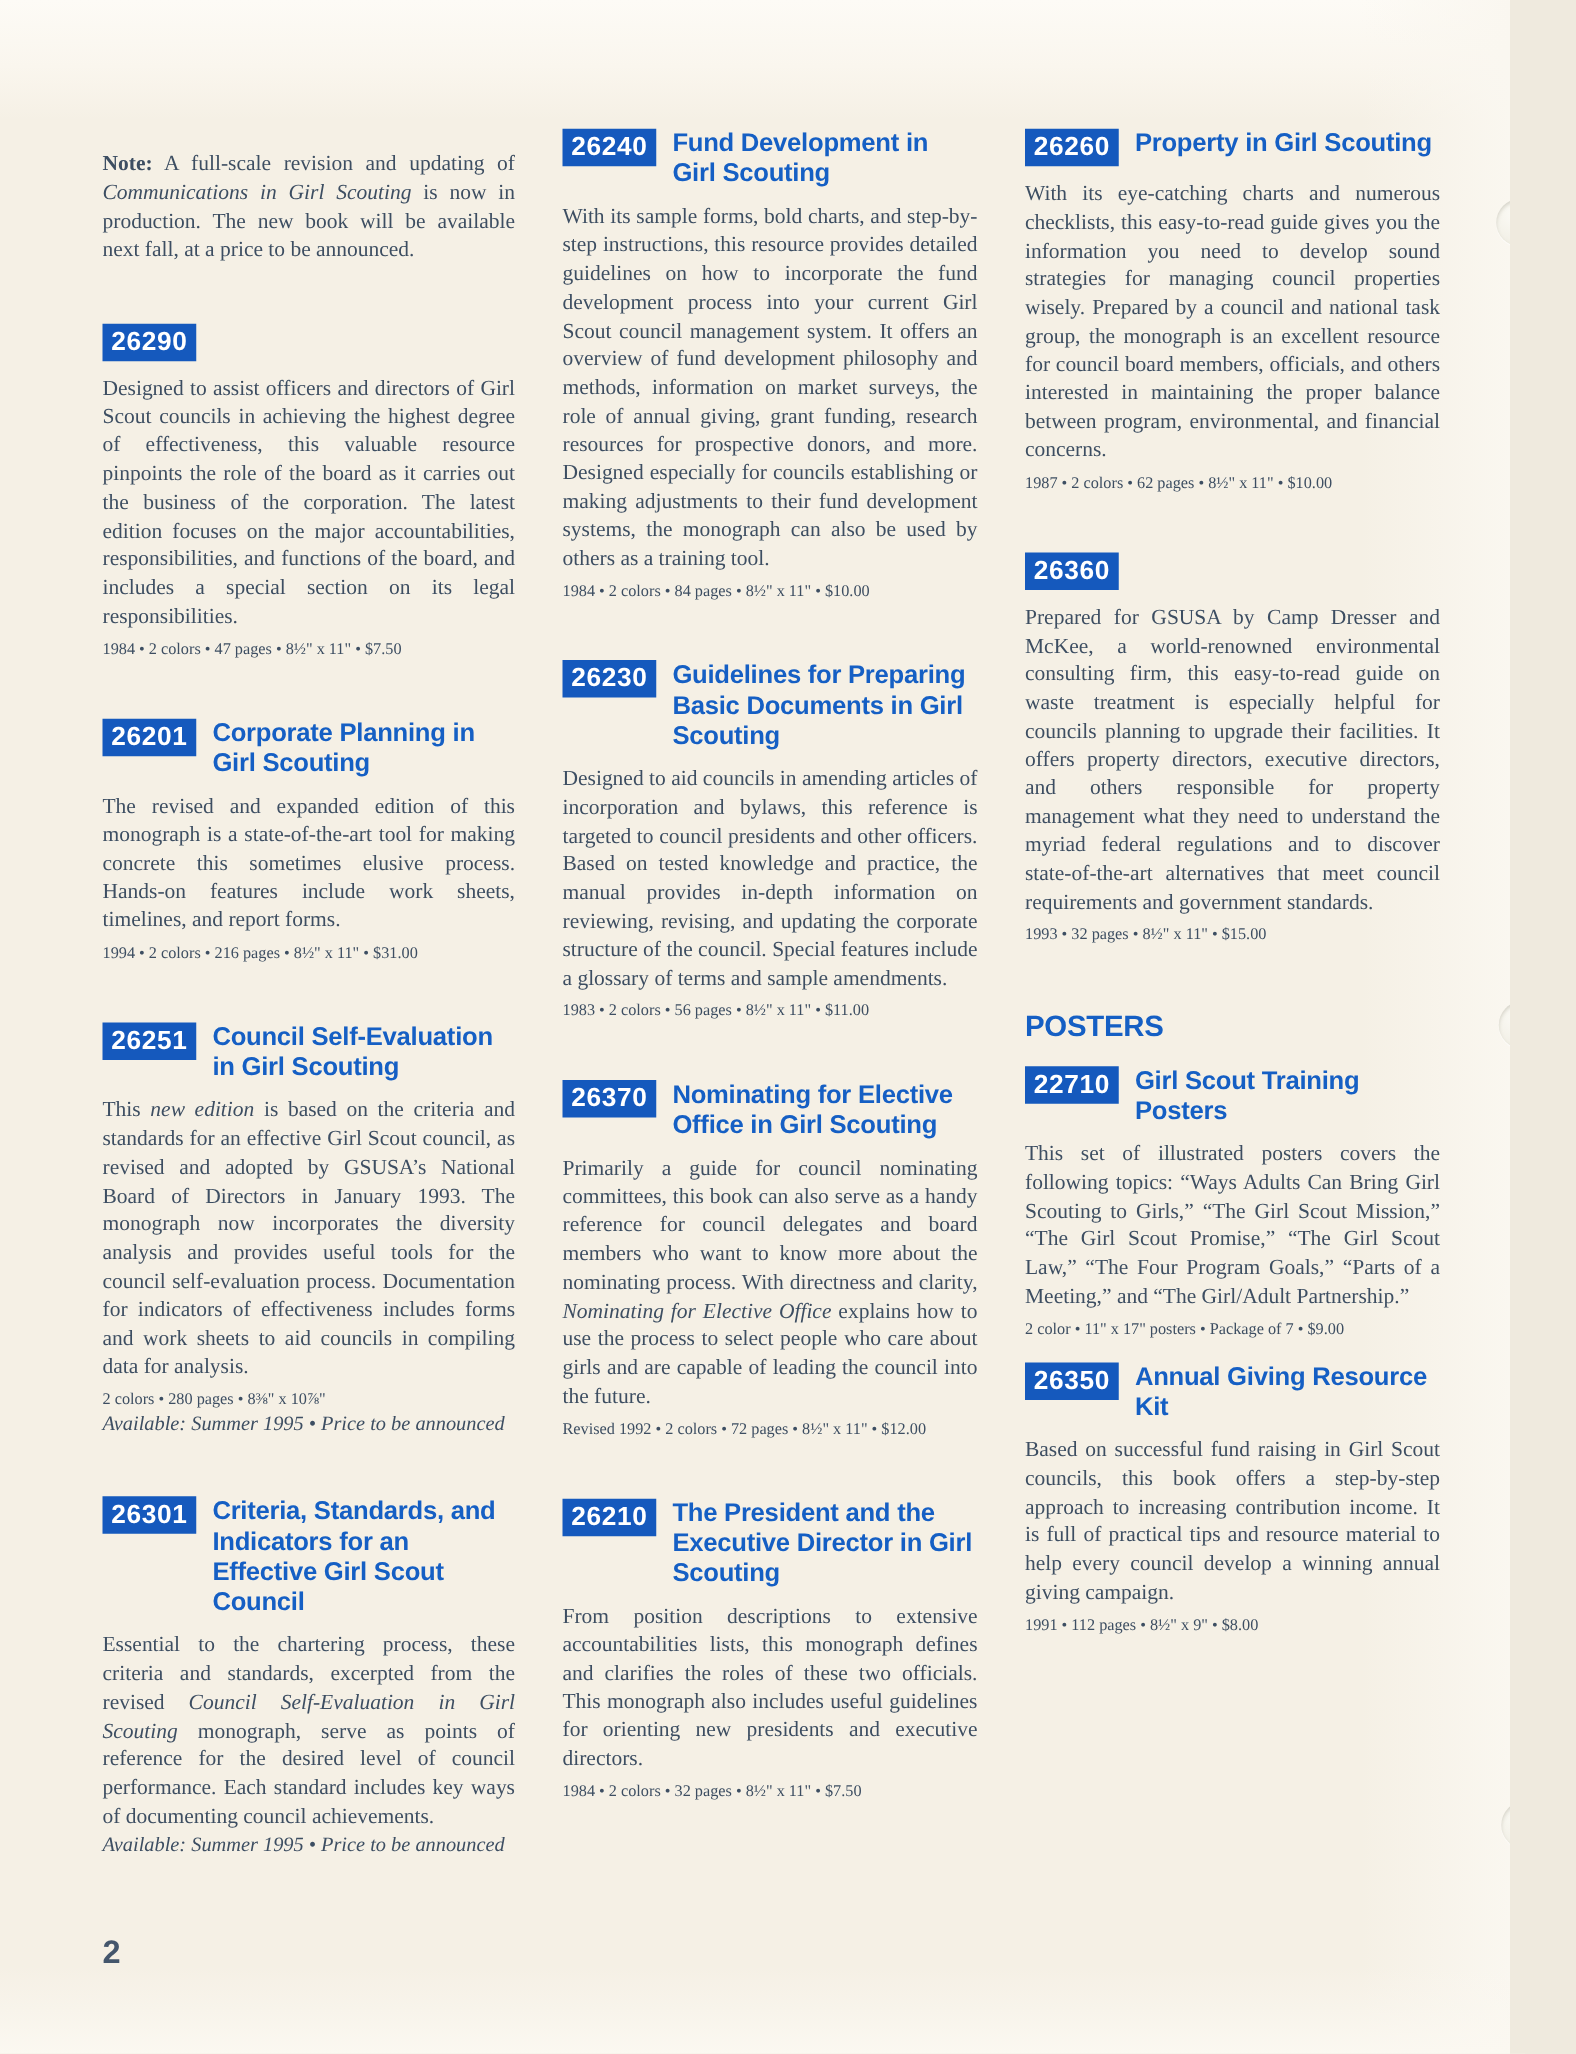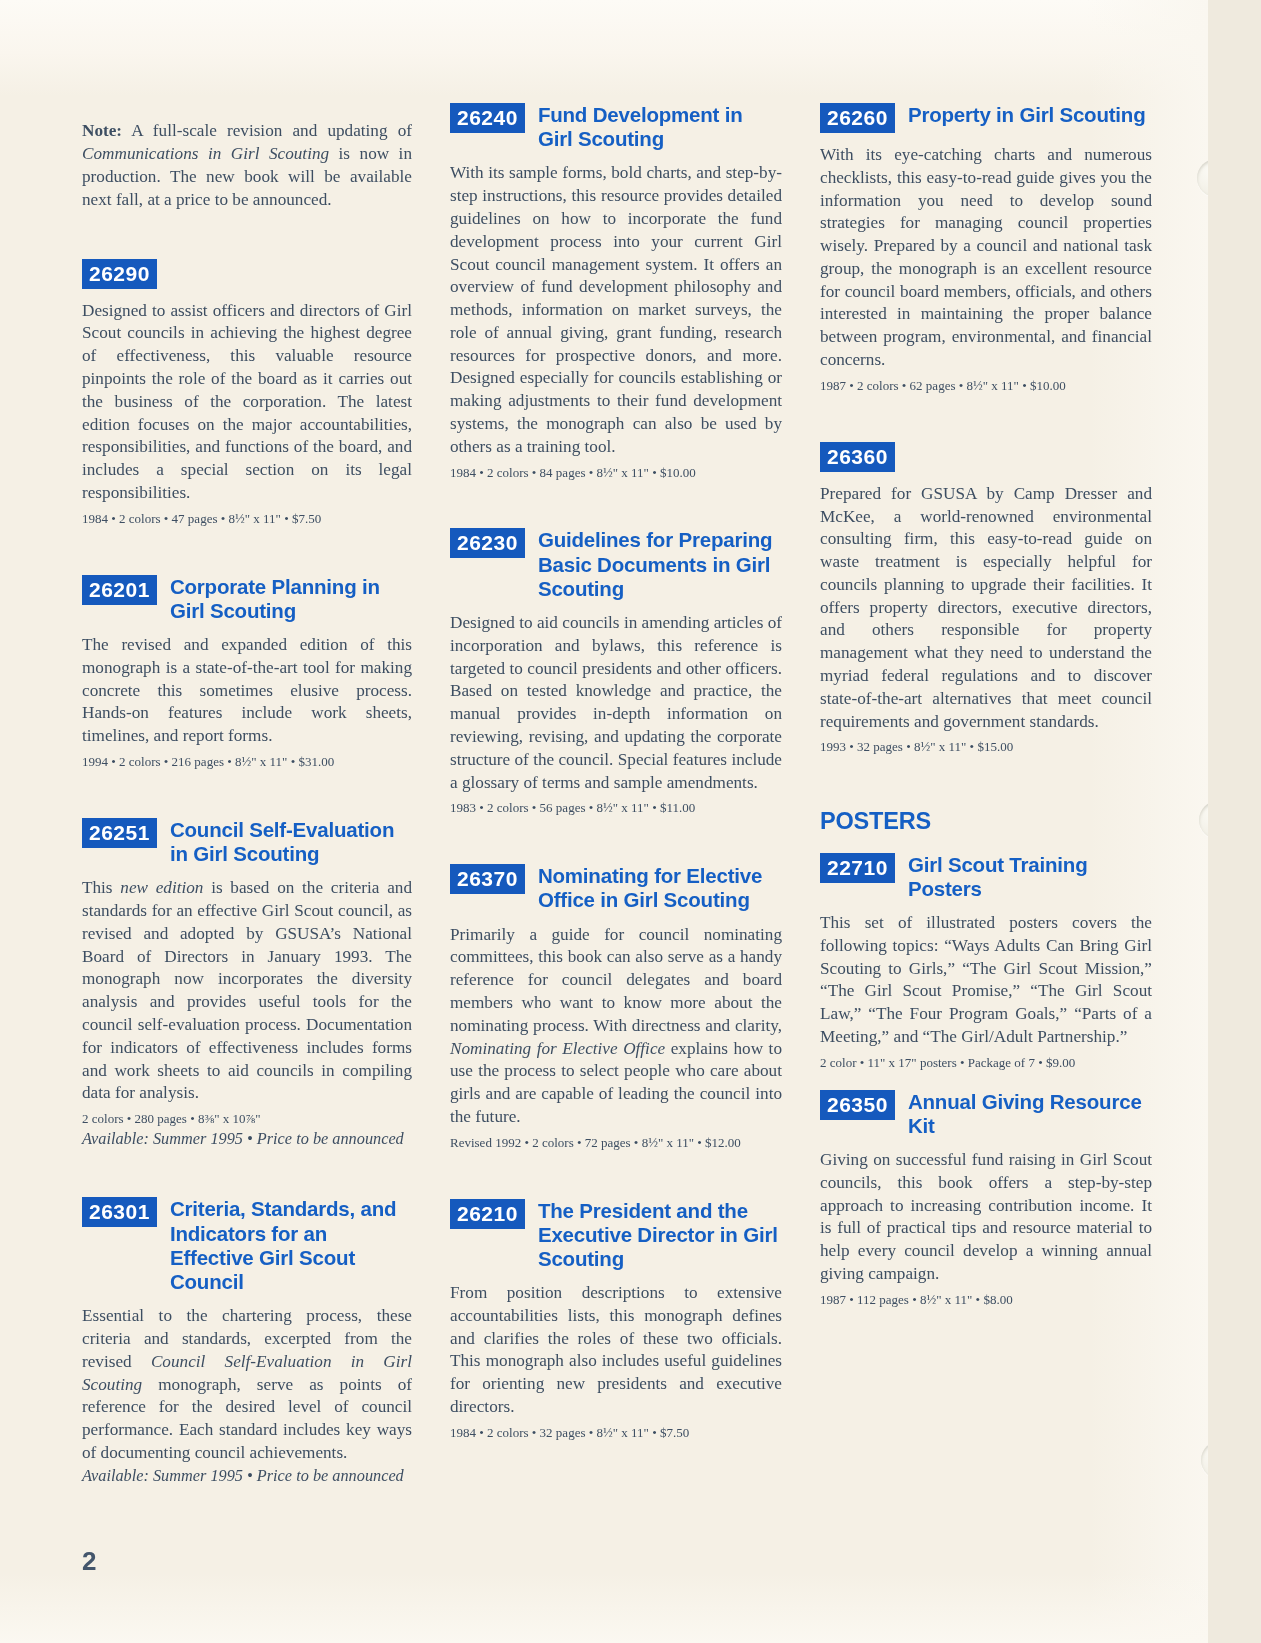--- a/index.html
+++ b/index.html
@@ -183,21 +183,21 @@
         <p class="body" style="margin:0"><span>This set of illustrated posters covers the following topics: “Ways Adults Can Bring Girl Scouting to Girls,” “The Girl Scout Mission,” “The Girl Scout Promise,” “The Girl Scout Law,” “The Four Program Goals,” “Parts of a Meeting,” and “The Girl/Adult Partnership.”</span></p>
         <div class="details">2 color • 11" x 17" posters • Package of 7 • $9.00</div>
       </div>
 
 
       <div class="item tight">
         <div class="item-head">
           <span class="badge">26350</span>
           <span class="title">Annual Giving Resource Kit</span>
         </div>
-        <p class="body" style="margin:0"><span>Giving on successful fund raising in Girl Scout councils, this book offers a step-by-step approach to increasing contribution income. It is full of practical tips and resource material to help every council develop a winning annual giving campaign.</span></p>
-        <div class="details">1987 • 112 pages • 8½" x 11" • $8.00</div>
+        <p class="body" style="margin:0"><span>Based on successful fund raising in Girl Scout councils, this book offers a step-by-step approach to increasing contribution income. It is full of practical tips and resource material to help every council develop a winning annual giving campaign.</span></p>
+        <div class="details">1991 • 112 pages • 8½" x 9" • $8.00</div>
       </div>
     </div>
 
   </div>
 
   <div class="page-number">2</div>
 </div>
 
 </body></html>

